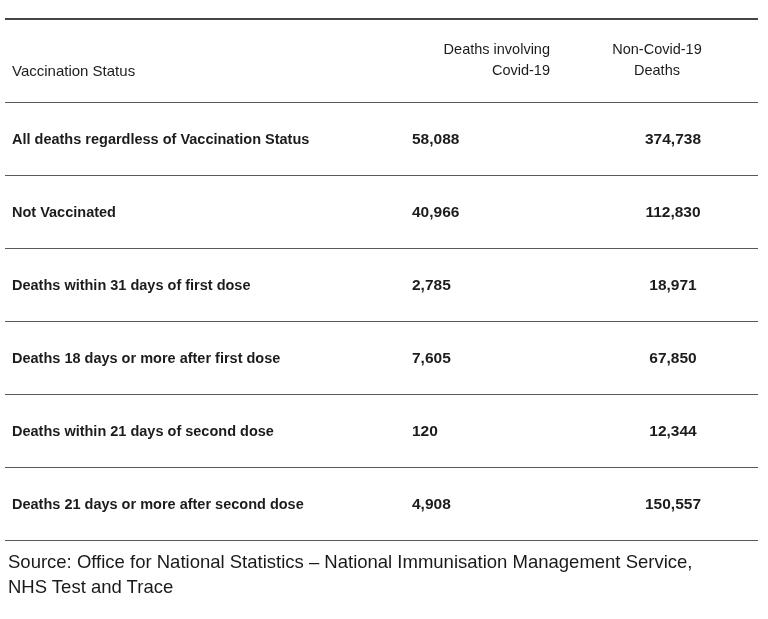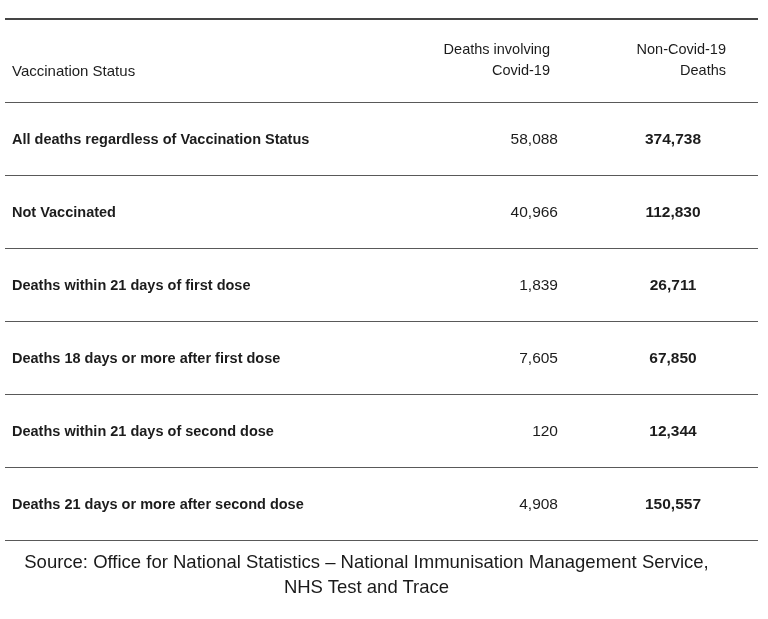--- a/index.html
+++ b/index.html
@@ -41,48 +41,47 @@
   }
   .cell { overflow: hidden; }
   .c1 {
     padding-left: 7px;
     text-align: left;
     font-weight: bold;
     font-size: 14.5px;
   }
   .c2 {
     padding-left: 24px;
-    text-align: right;
+    text-align: left;
     font-size: 15.5px;
-    font-weight: normal;
+    font-weight: bold;
   }
   .c3 {
     padding-left: 30px;
     text-align: center;
     font-size: 15.5px;
     font-weight: bold;
   }
   .header-row .c1 { font-size: 15px; }
   .header-row .c2 {
     text-align: right;
     padding-right: 8px;
   }
   .header-row .c3 {
-    text-align: right;
+    text-align: center;
     padding-right: 32px;
   }
   .source-note {
     margin: 0 10px 0 5px;
     padding: 8px 0 0 3px;
     max-width: 720px;
     font-size: 18.5px;
     line-height: 25px;
     font-weight: normal;
     color: #1a1a1a;
-    text-align: center;
   }
 </style>
 </head>
 <body>
 
 <div class="page">
 
   <div class="table">
 
     <div class="row header-row">
@@ -97,23 +96,23 @@
       <div class="cell c3">374,738</div>
     </div>
 
     <div class="row data-row">
       <div class="cell c1">Not Vaccinated</div>
       <div class="cell c2">40,966</div>
       <div class="cell c3">112,830</div>
     </div>
 
     <div class="row data-row">
-      <div class="cell c1">Deaths within 21 days of first dose</div>
-      <div class="cell c2">1,839</div>
-      <div class="cell c3">26,711</div>
+      <div class="cell c1">Deaths within 31 days of first dose</div>
+      <div class="cell c2">2,785</div>
+      <div class="cell c3">18,971</div>
     </div>
 
     <div class="row data-row">
       <div class="cell c1">Deaths 18 days or more after first dose</div>
       <div class="cell c2">7,605</div>
       <div class="cell c3">67,850</div>
     </div>
 
     <div class="row data-row">
       <div class="cell c1">Deaths within 21 days of second dose</div>

